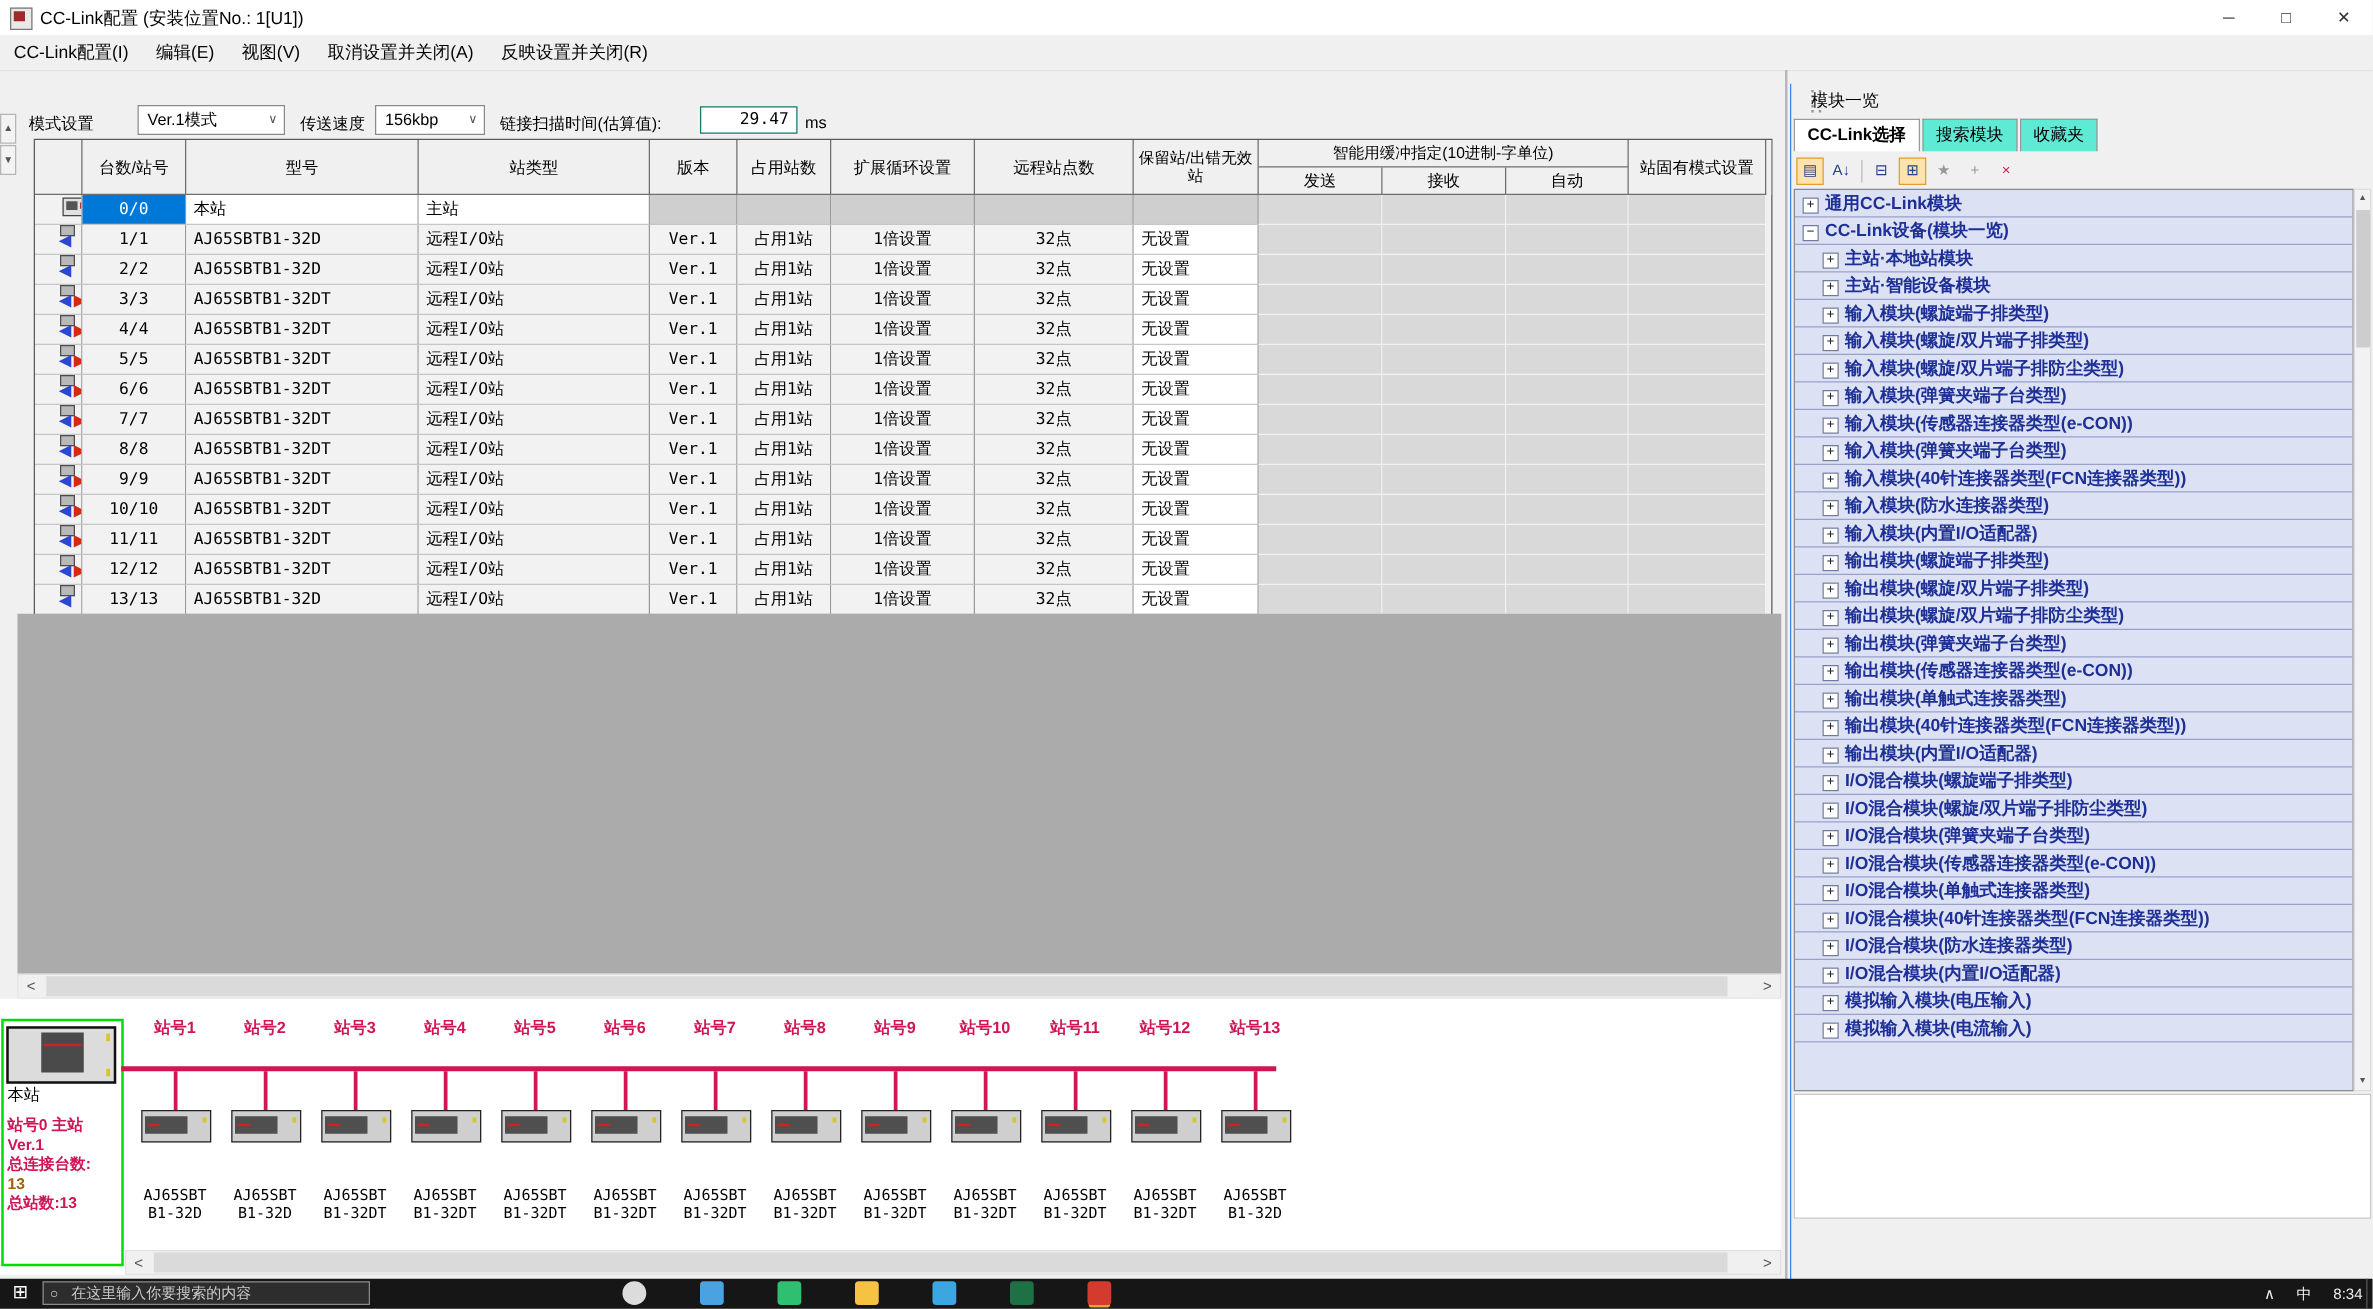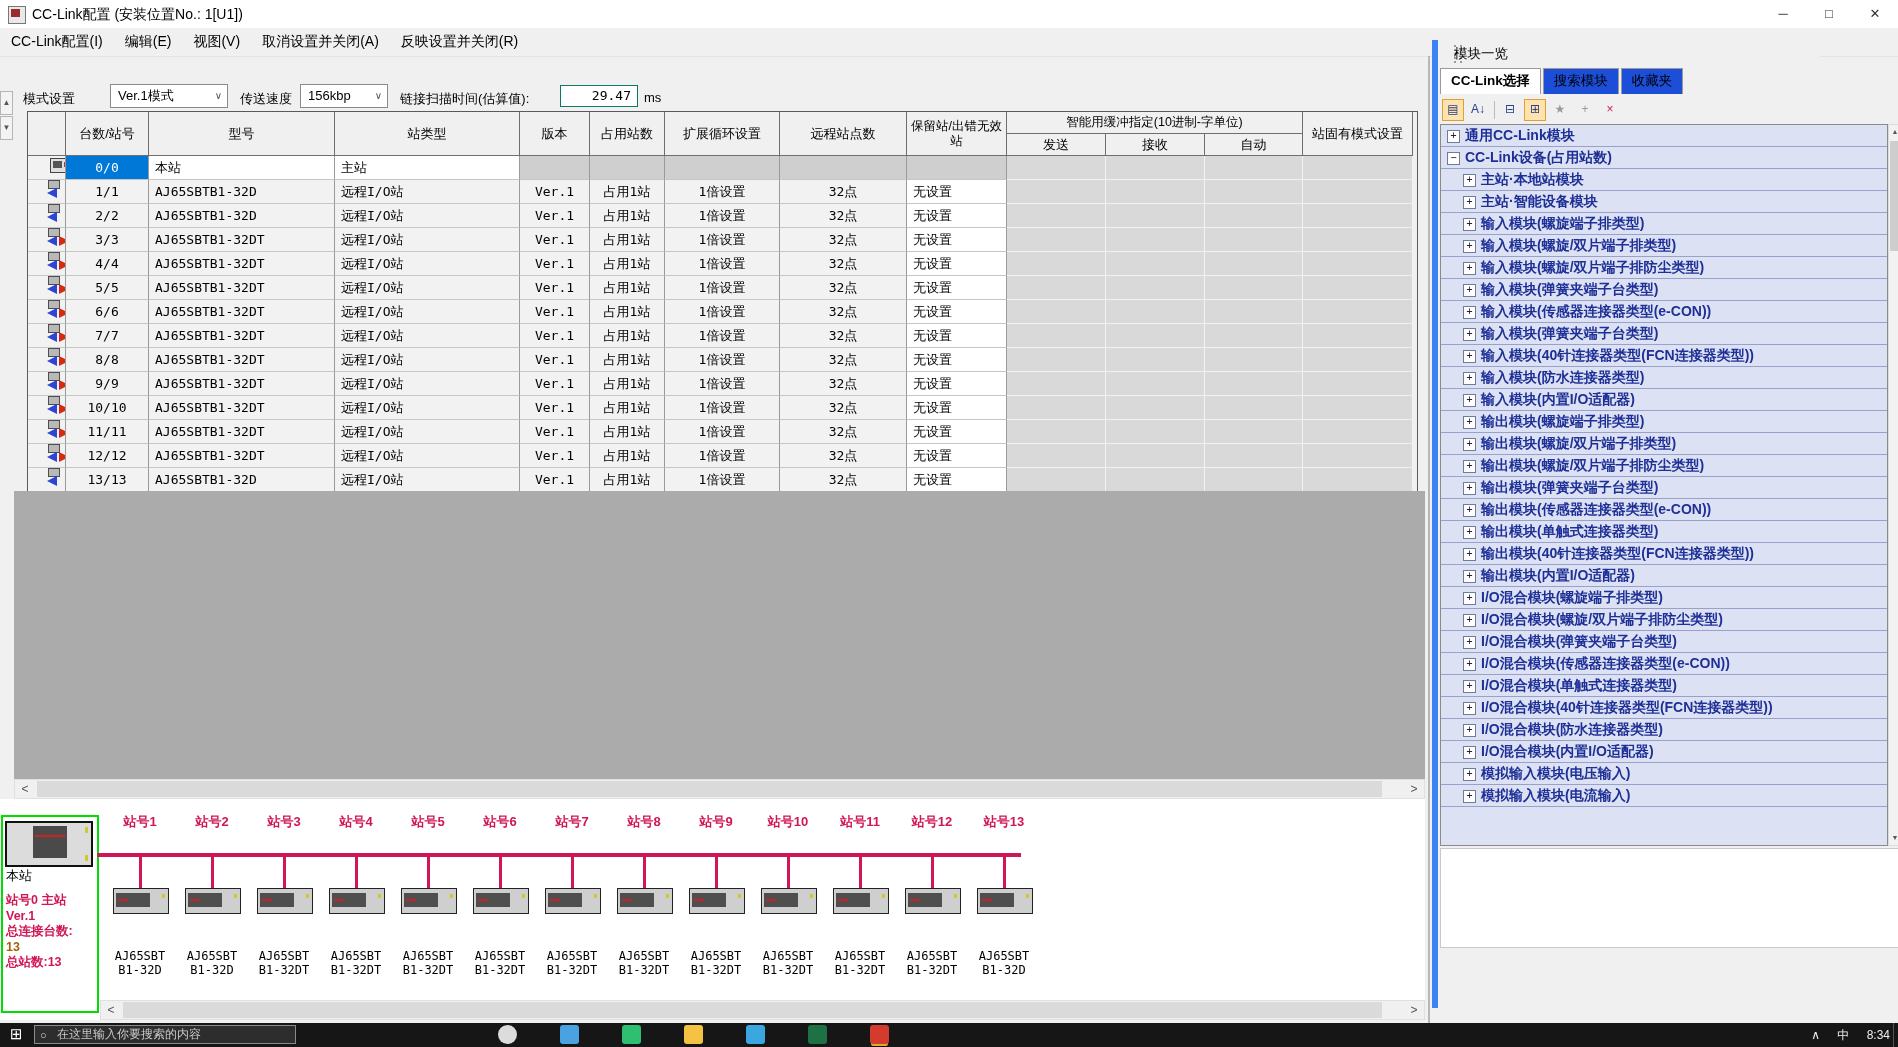--- a/index.html
+++ b/index.html
@@ -63,26 +63,26 @@
   .trunk{position:absolute;left:97px;top:54px;height:4px}
   .drop{position:absolute;top:58px;width:3px;height:31px}
   .st-label{position:absolute;top:14px;width:72px;text-align:center;font-size:13px;font-weight:bold}
   .st-dev{position:absolute;top:89px;width:54px;height:24px;border:1px solid #222;background:#cfcfcf}
   .st-dev .band{position:absolute;left:2px;top:4px;width:34px;height:14px;background:#4f4f4f}
   .st-dev .red{position:absolute;left:4px;top:10px;width:10px;height:2px;background:#c22}
   .st-dev .yd{position:absolute;right:3px;top:5px;width:3px;height:4px;background:#d6c62a}
   .st-model{position:absolute;top:150px;width:72px;text-align:center;font-size:12px;line-height:14px;font-family:"DejaVu Sans Mono",monospace}
   
   .vdiv{position:absolute;left:1428px;top:56px;width:2px;height:968px;background:#b7b7b7}
-  .panel{position:absolute;left:1432px;top:40px;width:388px;height:968px;background:#f0f0f0;border-left:6px solid #3b82f6;box-sizing:border-box}
+  .panel{position:absolute;left:1432px;top:67px;width:388px;height:968px;background:#f0f0f0;border-left:1px solid #3b82f6;box-sizing:border-box}
   .panel-title{position:absolute;left:0;top:2px;width:100%;height:24px}
   .grip{position:absolute;left:5px;top:3px;width:4px;height:18px;border-left:2px dotted #9a9a9a;border-right:2px dotted #9a9a9a}
   .panel-title span{position:absolute;left:16px;top:3px;font-size:13.5px}
   .tabs{position:absolute;left:2px;top:28px;height:26px;display:flex}
-  .tab{height:25px;line-height:24px;padding:0 10px;font-size:13.5px;border:1px solid #9a9a9a;border-bottom:none;background:#1d4ed8;margin-right:2px}
+  .tab{height:25px;line-height:24px;padding:0 10px;font-size:13.5px;border:1px solid #9a9a9a;border-bottom:none;background:#5eead4;margin-right:2px}
   .tab.active{background:#ffffff;font-weight:bold}
   .iconbar{position:absolute;left:4px;top:58px;height:24px;display:flex;align-items:center}
   .pico{width:20px;height:20px;margin-right:3px;border:1px solid transparent;text-align:center;line-height:18px;font-size:12px;color:#28408c}
   .pico.active{background:#ffe3ae;border:1px solid #e0a030}
   .pico.gray{color:#9a9a9a}
   .pico.red{color:#c25}
   .isep{width:1px;height:18px;background:#bbb;margin:0 4px 0 2px}
   .tree{position:absolute;left:2px;top:84px;width:448px;height:722px;background:#dce2f4;border:1px solid #8a8a8a;overflow:hidden;box-sizing:border-box}
   .titem{position:relative;height:21px;line-height:20px;border-bottom:1px solid #97a1c9;white-space:nowrap}
   .tbox{display:inline-block;width:11px;height:11px;border:1px solid #707a9a;background:#fff;color:#223;font-size:10px;line-height:9px;text-align:center;vertical-align:1px;margin-right:5px;font-family:"DejaVu Sans Mono",monospace}
@@ -562,21 +562,21 @@
       <span class="pico ">A↓</span>
       <span class="isep"></span>
       <span class="pico ">⊟</span>
       <span class="pico active">⊞</span>
       <span class="pico gray">★</span>
       <span class="pico gray">+</span>
       <span class="pico red">×</span>
     </div>
   <div class="tree" id="tree">
       <div class="titem" style="padding-left: 6px;"><span class="tbox">+</span><span class="tlabel">通用CC-Link模块</span></div>
-      <div class="titem" style="padding-left: 6px;"><span class="tbox">−</span><span class="tlabel">CC-Link设备(占用站数)</span></div>
+      <div class="titem" style="padding-left: 6px;"><span class="tbox">−</span><span class="tlabel">CC-Link设备(模块一览)</span></div>
       <div class="titem" style="padding-left: 22px;"><span class="tbox">+</span><span class="tlabel">主站·本地站模块</span></div>
       <div class="titem" style="padding-left: 22px;"><span class="tbox">+</span><span class="tlabel">主站·智能设备模块</span></div>
       <div class="titem" style="padding-left: 22px;"><span class="tbox">+</span><span class="tlabel">输入模块(螺旋端子排类型)</span></div>
       <div class="titem" style="padding-left: 22px;"><span class="tbox">+</span><span class="tlabel">输入模块(螺旋/双片端子排类型)</span></div>
       <div class="titem" style="padding-left: 22px;"><span class="tbox">+</span><span class="tlabel">输入模块(螺旋/双片端子排防尘类型)</span></div>
       <div class="titem" style="padding-left: 22px;"><span class="tbox">+</span><span class="tlabel">输入模块(弹簧夹端子台类型)</span></div>
       <div class="titem" style="padding-left: 22px;"><span class="tbox">+</span><span class="tlabel">输入模块(传感器连接器类型(e-CON))</span></div>
       <div class="titem" style="padding-left: 22px;"><span class="tbox">+</span><span class="tlabel">输入模块(弹簧夹端子台类型)</span></div>
       <div class="titem" style="padding-left: 22px;"><span class="tbox">+</span><span class="tlabel">输入模块(40针连接器类型(FCN连接器类型))</span></div>
       <div class="titem" style="padding-left: 22px;"><span class="tbox">+</span><span class="tlabel">输入模块(防水连接器类型)</span></div>

